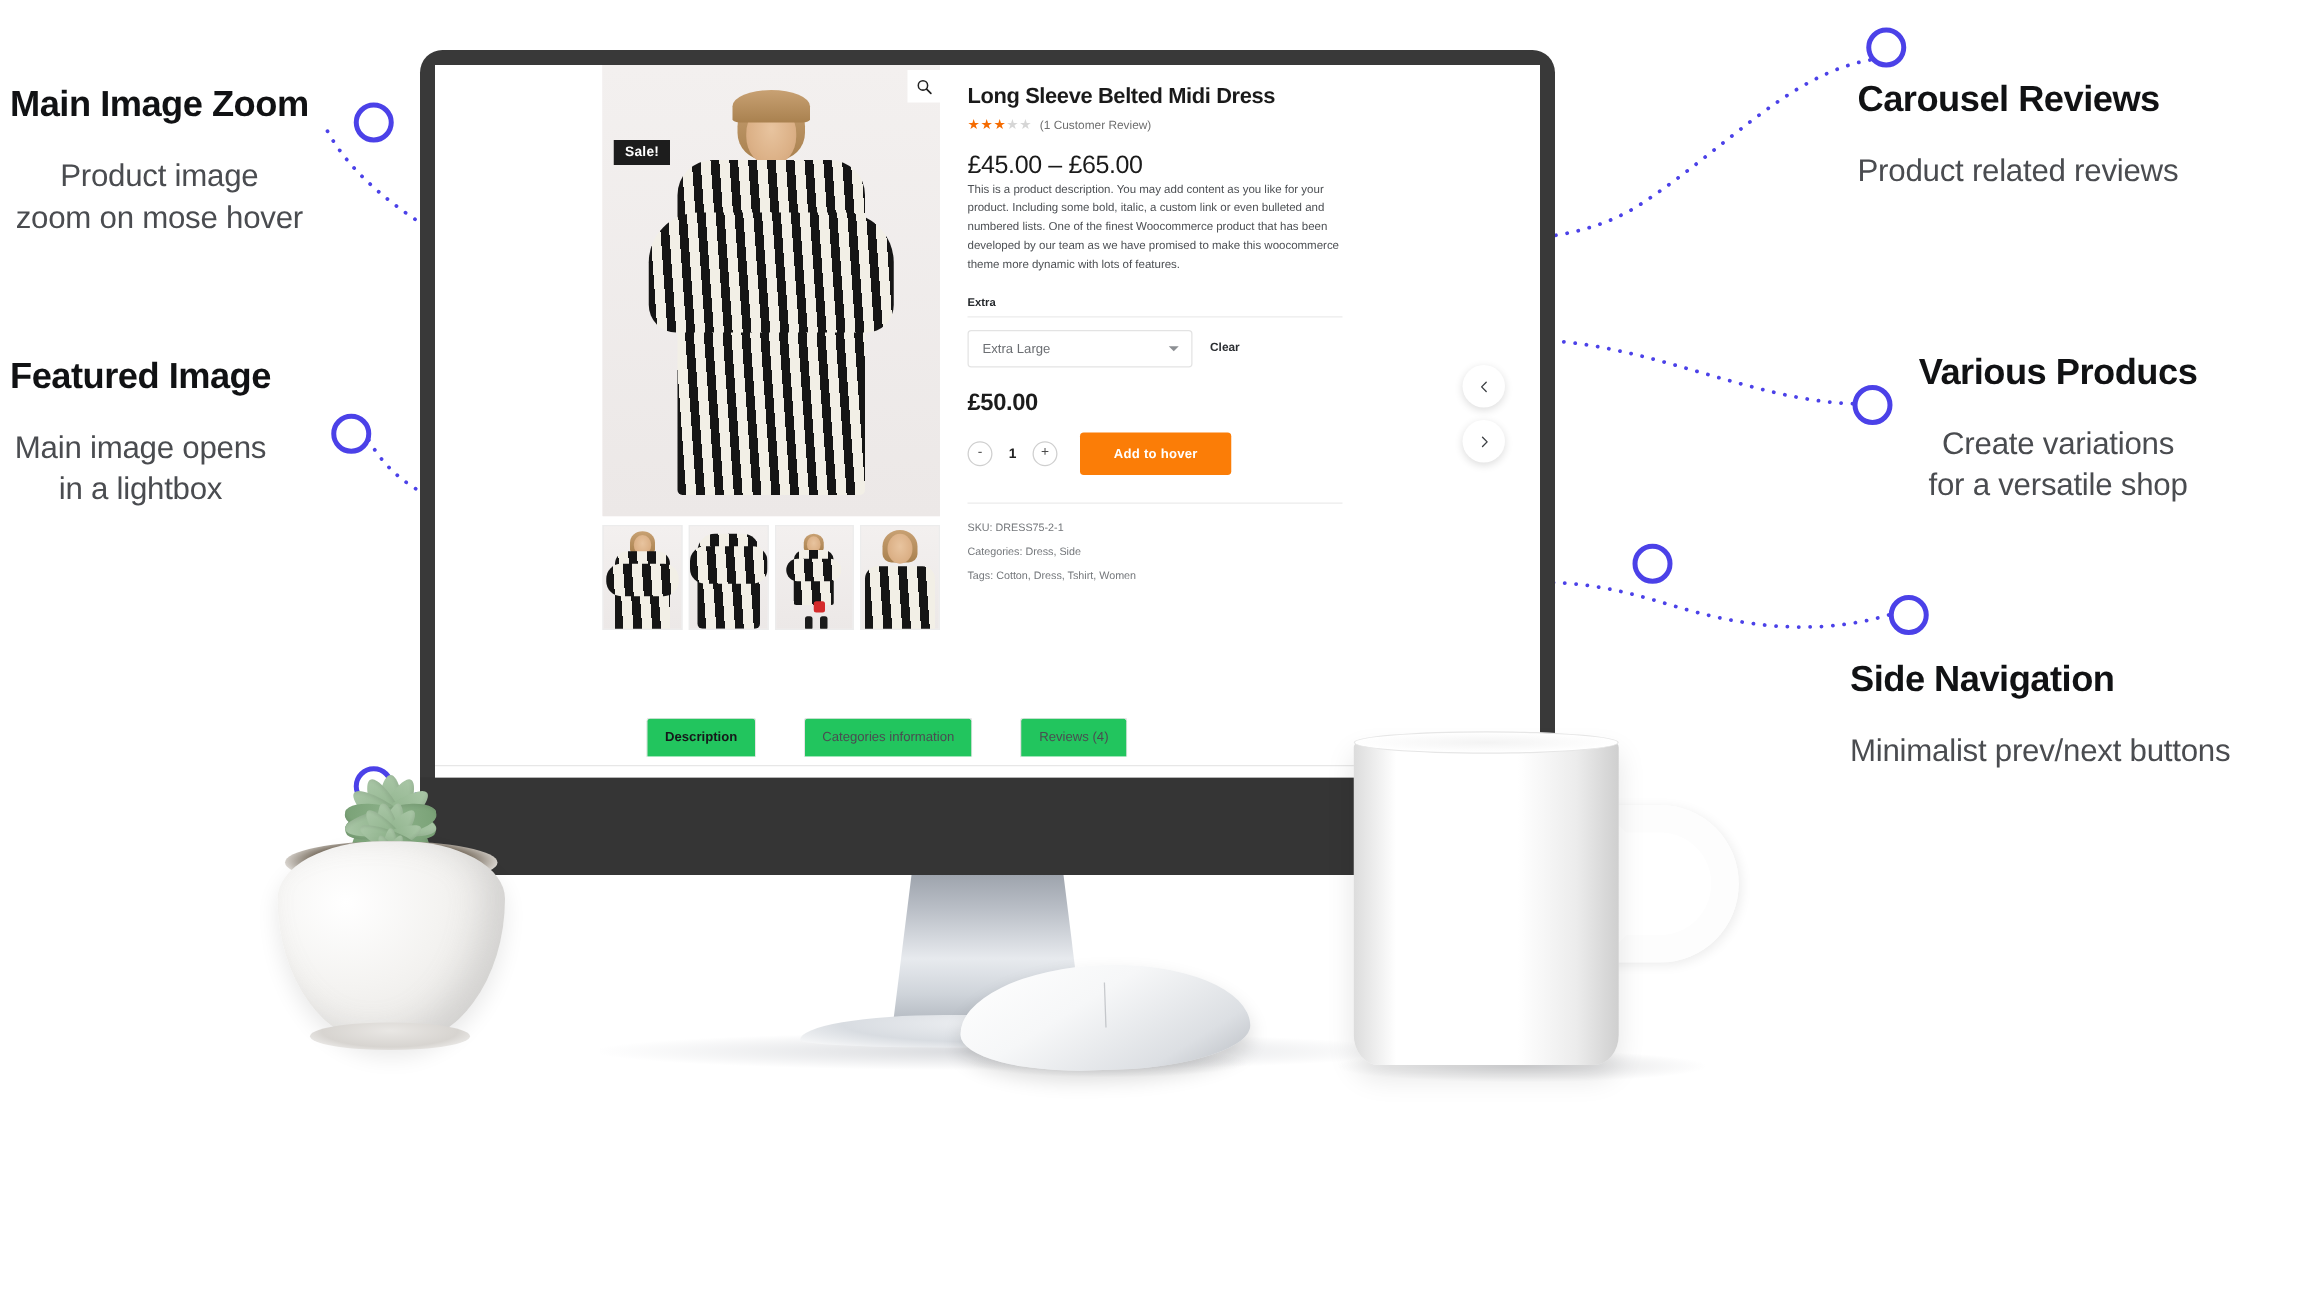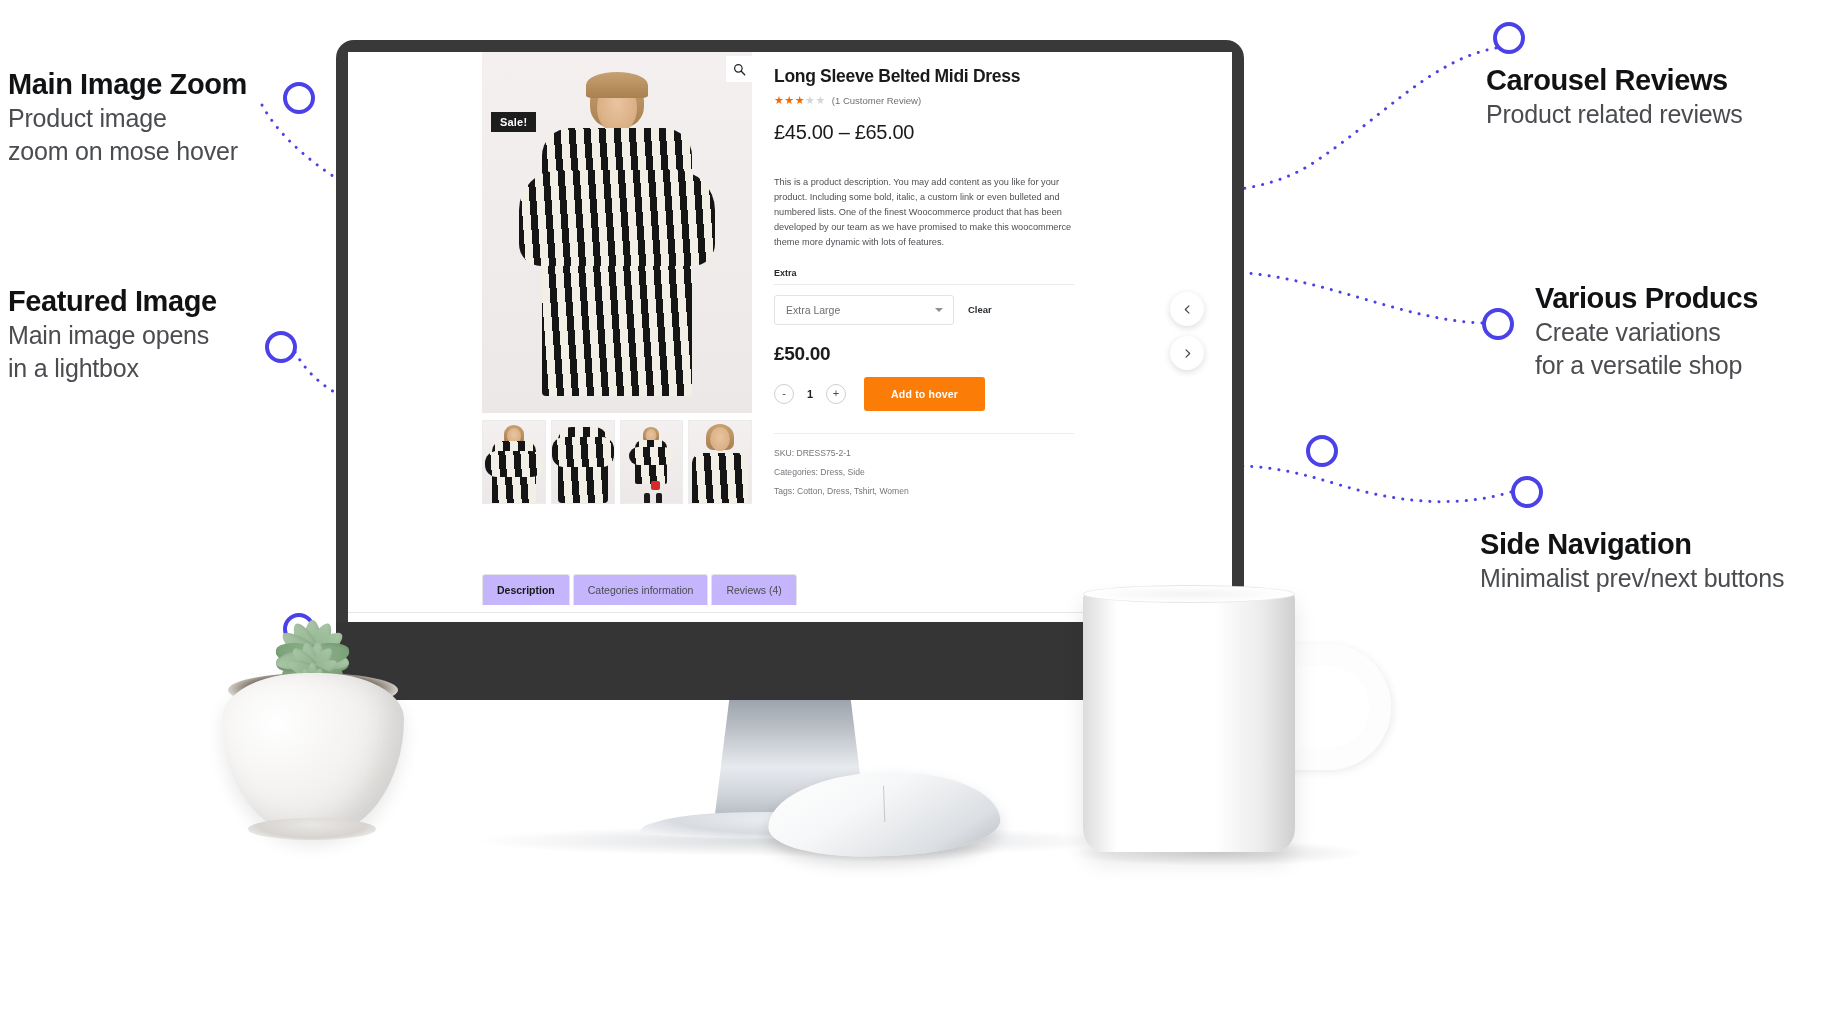--- a/index.html
+++ b/index.html
@@ -12,21 +12,21 @@
   #stage { position: relative; width: 1847px; height: 1035px; background:#fff; }
 
   
   .callout { position: absolute; }
   .callout .c-title {
     font-size: 29px; font-weight: 700; color: #111214;
     letter-spacing: -0.4px; line-height: 1.15; white-space: nowrap;
   }
   .callout .c-sub {
     font-size: 25px; font-weight: 400; color: #4a4c50;
-    line-height: 1.32; margin-top: 1px; letter-spacing: -0.2px;
+    line-height: 1.32; margin-top: 24px; letter-spacing: -0.2px; text-align: center;
   }
   .callout.right { text-align: left; }
 
   
   .connectors { position: absolute; inset: 0; width: 1847px; height: 1035px; pointer-events:none; }
   .dot-path { fill: none; stroke: #4b41e8; stroke-width: 3; stroke-linecap: round;
               stroke-dasharray: 0.1 9; }
   .node-ring { fill: #ffffff; stroke: #4b41e8; stroke-width: 4; }
 
   
@@ -99,21 +99,21 @@
   }
 
   
   .summary { position:absolute; left: 426px; top: 14px; width: 300px; }
   .p-title { font-size: 17.5px; font-weight: 700; color:#1a1a1a; letter-spacing:-0.3px; }
   .rating-row { display:flex; align-items:center; gap:6px; margin-top: 8px; }
   .stars { font-size: 11px; letter-spacing: 0.5px; color:#f56b00; line-height:1; }
   .stars .empty { color:#d6d6d6; }
   .review-link { font-size: 9.5px; color:#6f6f6f; }
   .p-price { font-size: 20px; font-weight: 400; color:#1a1a1a; margin-top: 15px; letter-spacing:-0.3px; }
-  .p-desc { font-size: 9.2px; line-height: 1.62; color:#4d5054; margin-top: 31px; }
+  .p-desc { font-size: 9.2px; line-height: 1.62; color:#4d5054; margin-top: 0; }
 
   .attr-label { font-size: 9px; font-weight: 700; color:#25282c; margin-top: 18px;
                 padding-bottom: 6px; border-bottom: 1px solid #ebebeb; }
   .attr-row { display:flex; align-items:center; gap: 14px; margin-top: 10px; }
   .select {
     position:relative; width: 180px; height: 30px; border:1px solid #e3e3e3;
     border-radius: 3px; background:#fff; display:flex; align-items:center;
     padding: 0 24px 0 11px; font-size: 10.5px; color:#6c6f73;
   }
   .select .caret {
@@ -146,23 +146,24 @@
   .nav-circle {
     width: 34px; height: 34px; border-radius:50%; background:#fff;
     box-shadow: 0 2px 7px rgba(0,0,0,.14);
     display:flex; align-items:center; justify-content:center;
   }
   .nav-circle svg { display:block; }
 
   
   .tabs { position:absolute; left: 134px; top: 522px; display:flex; align-items:flex-end; }
   .tab {
-    border:1px solid #e4e4e4; border-bottom: 1px solid #fff; background:#c4b5fd;
+    border:1px solid #e4e4e4; border-bottom: 1px solid #fff; background:#22c55e;
     padding: 9px 14px; font-size: 10.5px; color:#4a4d51; margin-right: 3px;
     border-radius: 3px 3px 0 0;
+    margin-left: 35px;
   }
   .tab.active { font-weight: 700; color:#16181a; }
   .tabs-rule { position:absolute; left: 0px; top: 560px; width: 884px; border-top:1px solid #e7e7e7; }
 
   
   #plant { position:absolute; left: 196px; top: 535px; width: 232px; height: 302px; }
   .leaf {
     position:absolute; left:50%; top:50%;
     width: 23px; height: 74px; margin-left: -11.5px; margin-top: -66px;
     background: linear-gradient(180deg,#a9c6a6 0%, #8fb38c 45%, #7aa277 100%);

